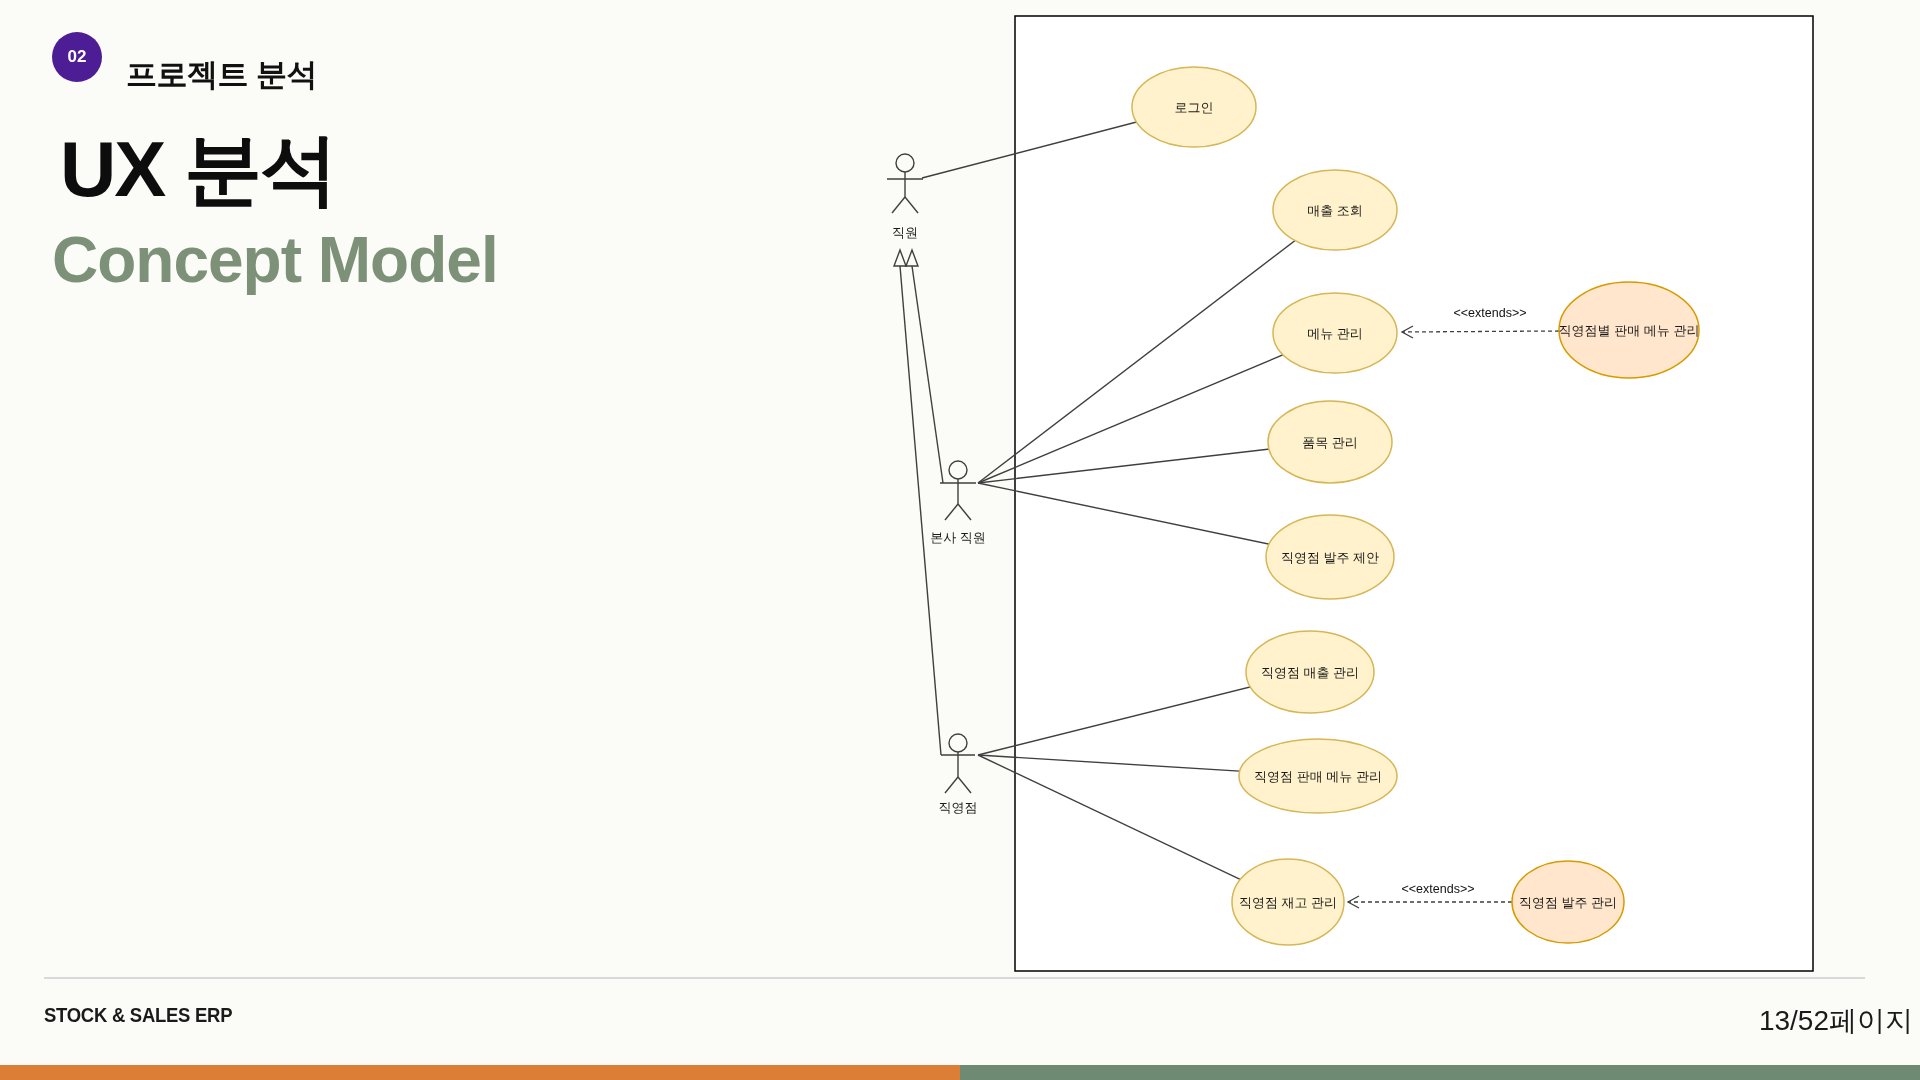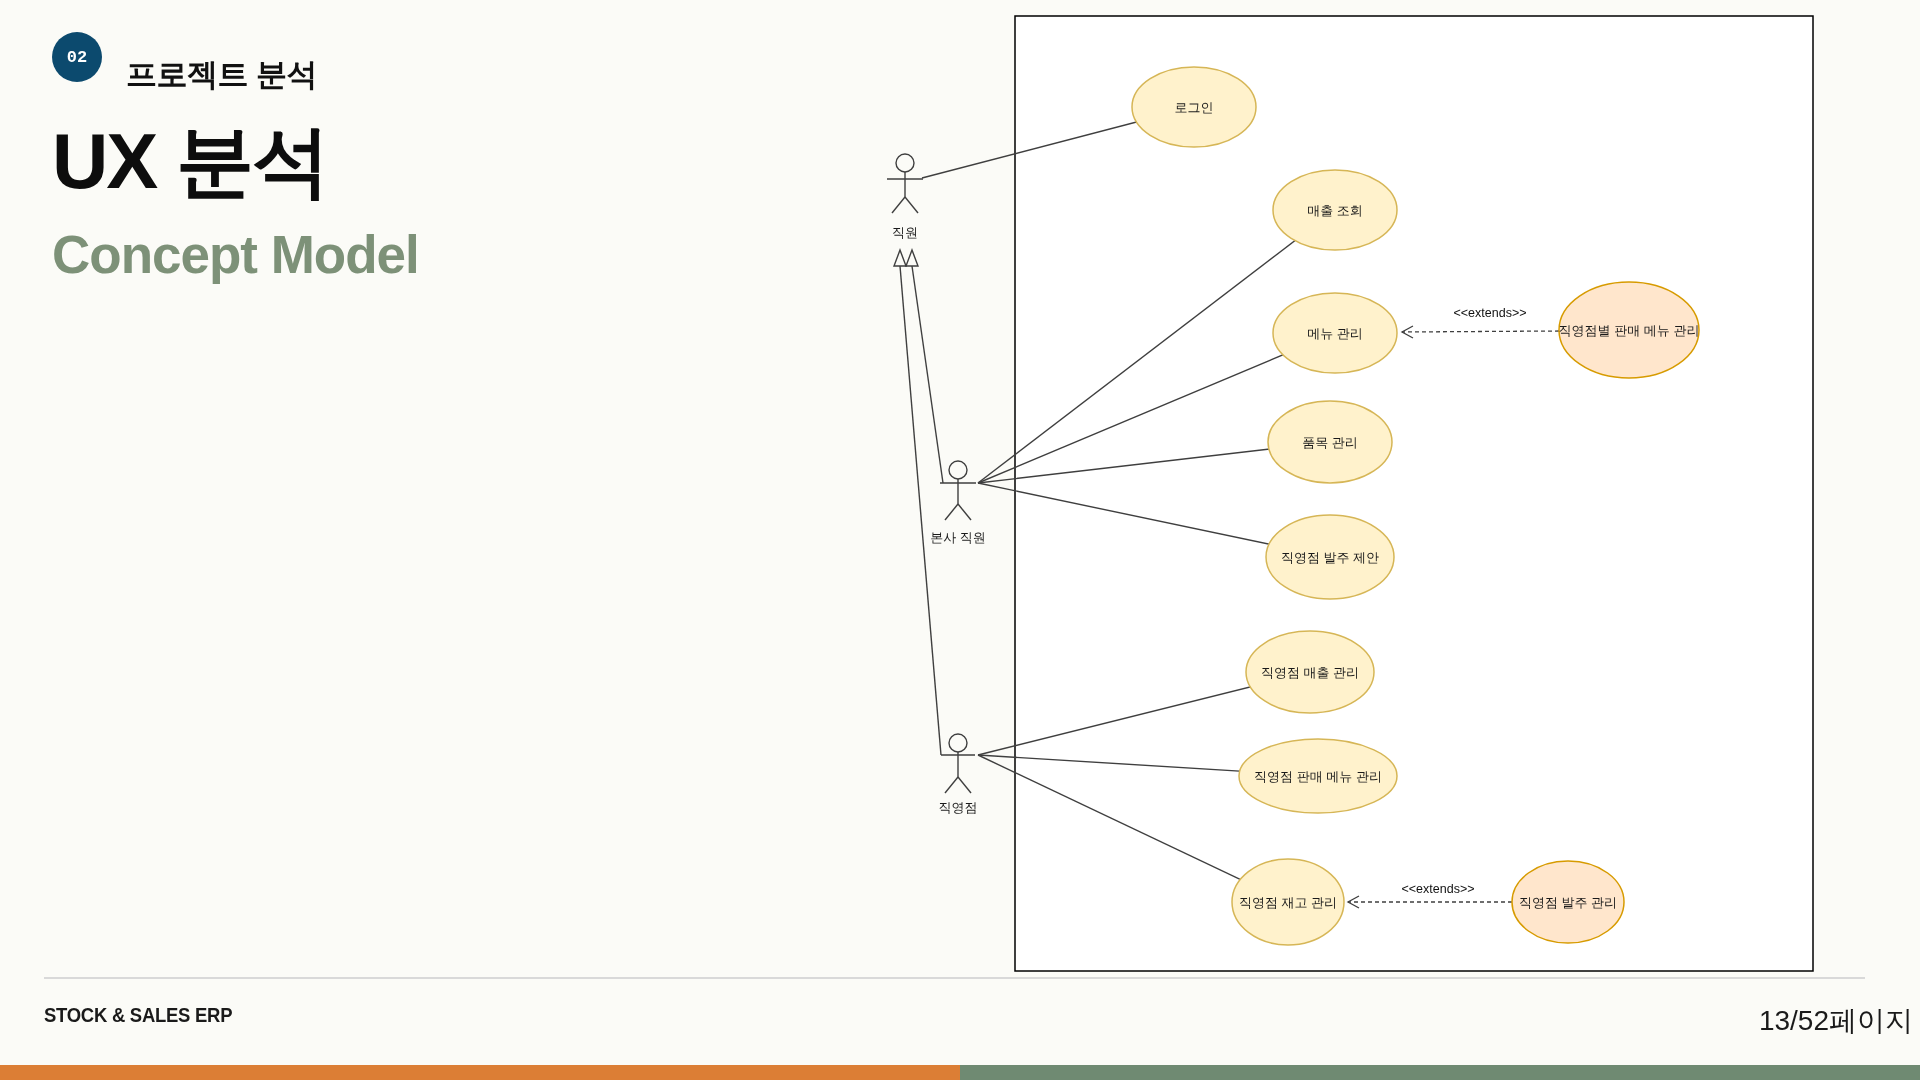--- a/index.html
+++ b/index.html
@@ -8,37 +8,37 @@
     background: #fbfbf7;
     font-family: "Liberation Sans", sans-serif;
     overflow: hidden; position: relative;
   }
   .slide { position: absolute; inset: 0; }
 
   
   .badge {
     position: absolute; left: 52px; top: 32px;
     width: 50px; height: 50px; border-radius: 50%;
-    background: #0c4a6e; color: #ffffff;
+    background: #4c1d95; color: #ffffff;
     display: flex; align-items: center; justify-content: center;
-    font-size: 17px; font-weight: bold; font-family: Liberation Mono, monospace;
+    font-size: 17px; font-weight: bold;
   }
   .section-title {
     position: absolute; left: 126px; top: 54px;
     font-size: 31px; font-weight: 800; color: #111111;
     letter-spacing: -0.5px;
   }
   .page-title {
-    position: absolute; left: 48px; top: 118px; margin: 4px;
+    position: absolute; left: 48px; top: 118px; margin: 12px;
     font-size: 78px; font-weight: 900; color: #0d0d0d;
     letter-spacing: -2px; line-height: 1;
   }
   .subtitle {
     position: absolute; left: 52px; top: 228px; margin: 0;
-    font-size: 53px; font-weight: bold; color: #7d9178;
+    font-size: 64px; font-weight: bold; color: #7d9178;
     letter-spacing: -1px; line-height: 1;
   }
 
   
   svg.diagram { position: absolute; left: 0; top: 0; }
   .uc-label { font-size: 13px; fill: #1a1a1a; }
   .actor-label { font-size: 13px; fill: #1a1a1a; }
   .ext-label { font-size: 12.5px; fill: #111111; }
 
   

